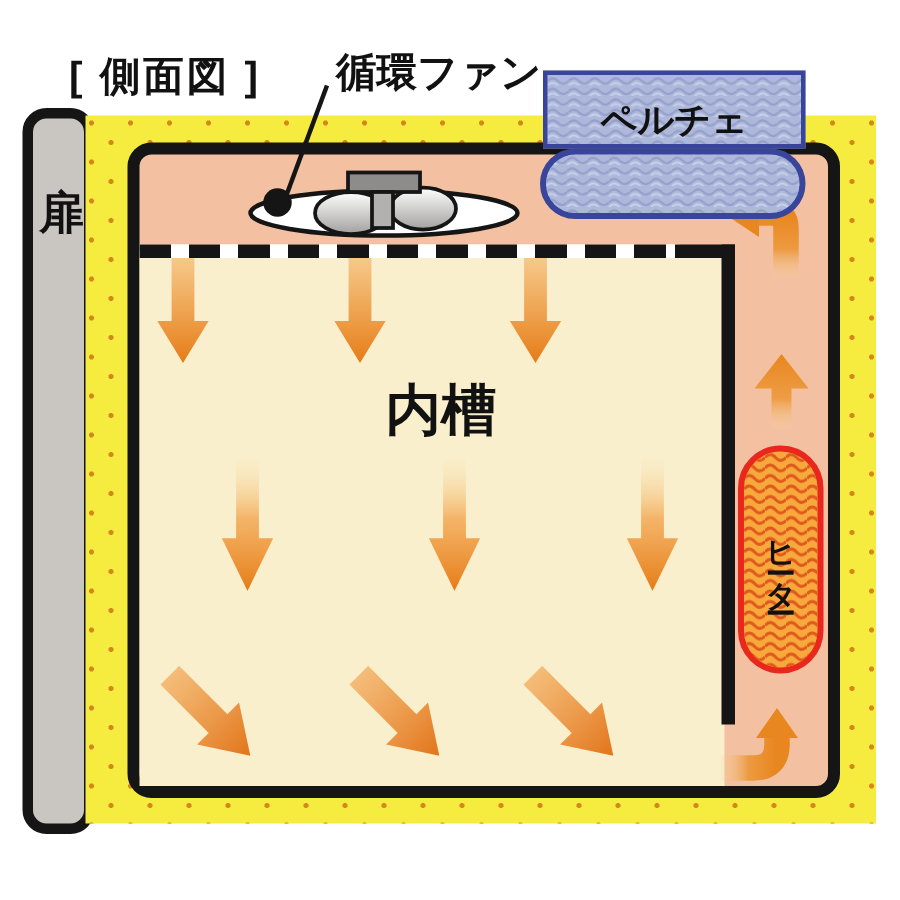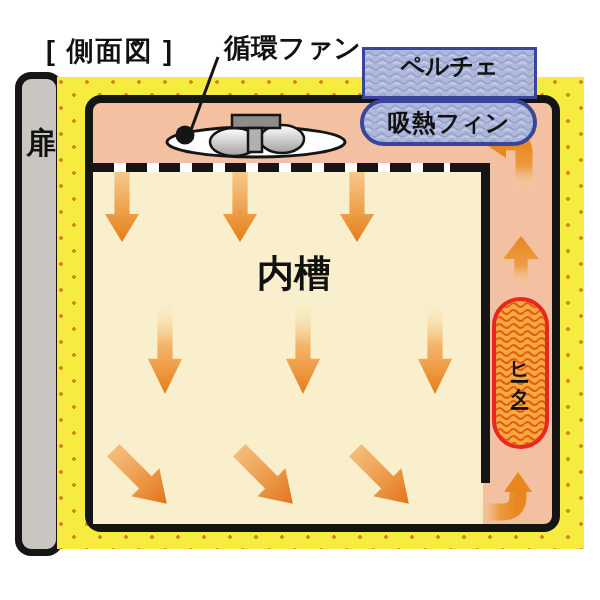--- a/index.html
+++ b/index.html
@@ -49,21 +49,21 @@
 
   
   .view-title{ left:46px; top:33px; font-size:27px; font-weight:600; letter-spacing:2px; z-index:9; }
   .fan-label{ left:224px; top:30px; font-size:27px; font-weight:600; z-index:9; }
   .tank-label{ left:257px; top:249px; font-size:37px; font-weight:600; z-index:6; }
 
   
   .peltier-box{
     left:362px; top:47px; width:175px; height:52px; box-sizing:border-box;
     background:#aeb8da; border:3.5px solid #39459a; z-index:8;
-    display:flex; align-items:flex-start; justify-content:center;
+    display:flex; align-items:flex-end; justify-content:center;
   }
   .fin-box{
     left:360px; top:99px; width:177px; height:47px; box-sizing:border-box;
     background:#aeb8da; border:4px solid #39459a; border-radius:24px; z-index:8;
     display:flex; align-items:center; justify-content:center;
   }
   .peltier-box .txt,.fin-box .txt{ position:relative; z-index:1; font-size:24px; font-weight:600; }
   .pattern-fill{ position:absolute; left:0; top:0; width:100%; height:100%; }
 
   
@@ -166,21 +166,20 @@
   <div class="abs fin-box">
     <svg class="pattern-fill" style="border-radius:20px">
       <defs>
         <pattern id="pw2" width="14" height="7" patternUnits="userSpaceOnUse">
           <path d="M0 4 Q3.5 0.5 7 4 T14 4" fill="none" stroke="#94a0cb" stroke-width="1.4"></path>
           <path d="M0 7 Q3.5 3.5 7 7 T14 7" fill="none" stroke="#c8d1ea" stroke-width="1.2"></path>
         </pattern>
       </defs>
       <rect width="100%" height="100%" fill="url(#pw2)"></rect>
     </svg>
-    <span class="txt">吸熱フィン</span>
   </div>
 
   <div class="abs heater-box">
     <svg class="pattern-fill">
       <defs>
         <pattern id="pw3" width="14" height="7" patternUnits="userSpaceOnUse">
           <path d="M0 4 Q3.5 0 7 4 T14 4" fill="none" stroke="#e05a1e" stroke-width="2"></path>
         </pattern>
       </defs>
       <rect width="100%" height="100%" fill="url(#pw3)"></rect>

